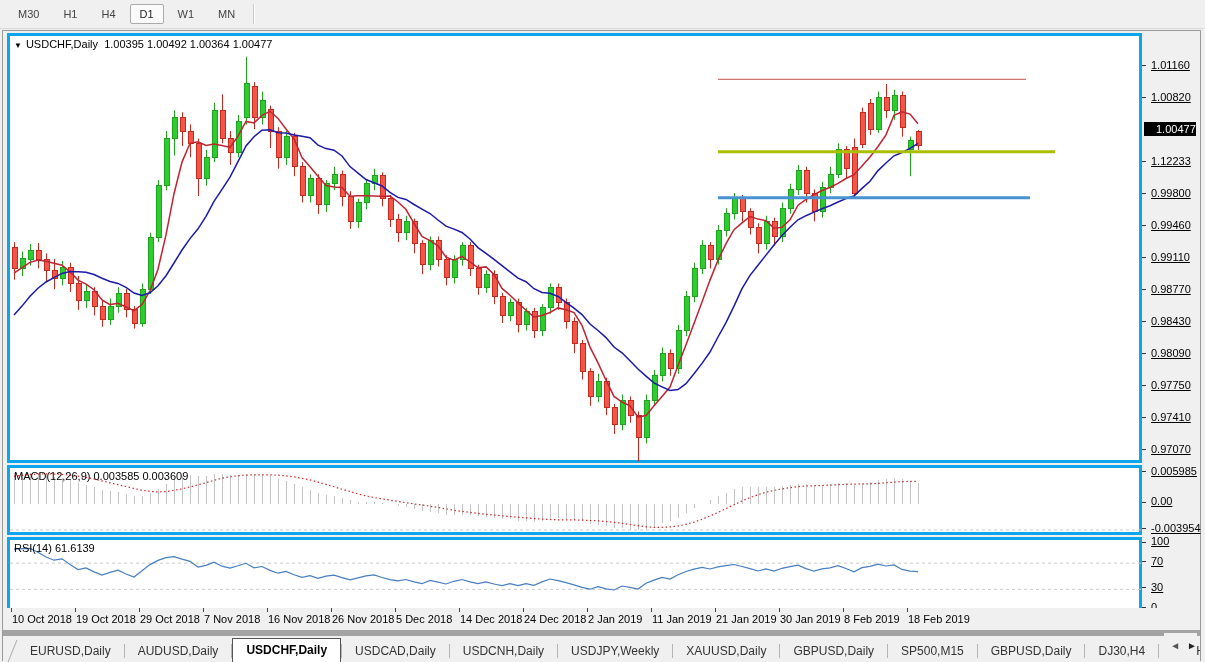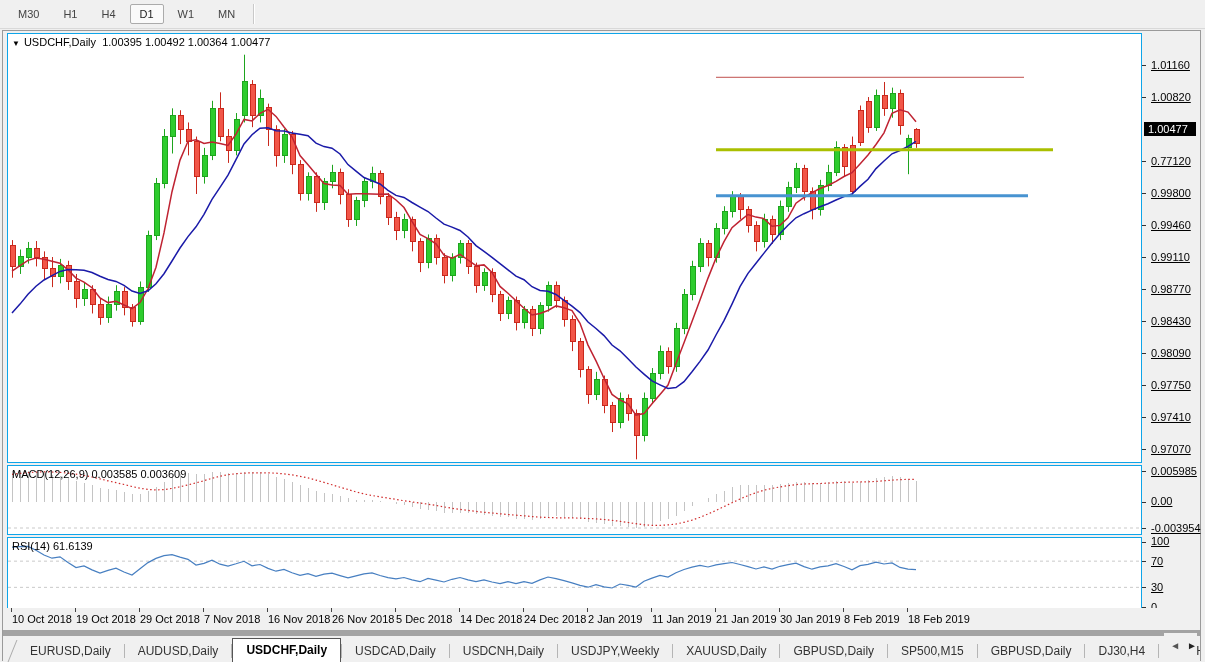--- a/index.html
+++ b/index.html
@@ -7,33 +7,33 @@
        font-family:"Liberation Sans",sans-serif;font-size:11px;color:#000;position:relative;}
   
   #toolbar{position:absolute;left:0;top:0;width:1205px;height:29px;background:#f0f0f0;
            border-bottom:1px solid #d9d9d9;display:flex;align-items:center;padding-left:6px;box-sizing:border-box;}
   .tf-btn{padding:3px 9px;margin:0 2px;color:#444;border:1px solid transparent;border-radius:2px;cursor:default;}
   .tf-btn.active{background:#fafafa;border:1px solid #ababab;color:#222;}
   .tb-sep{width:1px;height:20px;background:#c9c9c9;margin:0 6px;border-right:1px solid #fff;}
   
   #chartwin{position:absolute;left:2px;top:30px;width:1199px;height:631px;background:#f0f0f0;
             border:1px solid #9a9a9a;box-sizing:border-box;}
-  .pane{position:absolute;left:4px;width:1135px;background:#fff;border:1px solid #0ea5e9;box-sizing:border-box;}
+  .pane{position:absolute;left:4px;width:1135px;background:#fff;border:3px solid #0ea5e9;box-sizing:border-box;}
   #main-pane{top:2px;height:430px;}
   #macd-pane{top:434px;height:70px;}
   #rsi-pane{top:506px;height:84px;}
   .pane svg{display:block}
   .pane-label{position:absolute;left:4px;top:2px;white-space:nowrap;z-index:5;color:#000;}
   .caret{font-size:8px;margin-right:4px;}
   
   #axis-col{position:absolute;left:1139px;top:0;width:58px;height:629px;}
   .ax-label{position:absolute;left:9px;white-space:nowrap;text-decoration:underline;}
   .ax-tick{position:absolute;left:0;width:4px;height:1px;background:#333;}
   #price-box{position:absolute;left:2px;width:52px;height:14px;background:#000;color:#fff;
-             line-height:14px;padding-left:4px;box-sizing:border-box;}
+             line-height:14px;padding-left:12px;box-sizing:border-box;}
   
   #date-axis{position:absolute;left:0;top:577px;width:1197px;height:22px;background:#f0f0f0;}
   .date-label{position:absolute;top:5px;white-space:nowrap;color:#000;}
   .date-tick{position:absolute;top:0;width:1px;height:4px;background:#444;}
   
   #tabbar{position:absolute;left:0;top:599px;width:1197px;height:29px;background:#f0f0f0;
           border-top:6px solid #a3a3a3;display:flex;align-items:center;overflow:hidden;font-size:12px;}
   .tab{padding:4px 13px;color:#333;white-space:nowrap;}
   .tab.active{background:#fff;border:1px solid #555;border-bottom:none;font-weight:bold;color:#000;padding:4px 13px 6px;}
   .tab-sep{width:1px;height:14px;background:#b5b5b5;flex:0 0 1px;}
@@ -433,21 +433,21 @@
         <polyline points="4,9.1 12,8.7 20,8.4 28,12.2 36,17.0 44,20.2 52,18.8 60,24.5 68,29.5 76,27.9 84,31.9 92,35.1 100,32.4 108,30.2 116,34.0 124,37.0 132,30.8 140,24.6 148,20.4 156,17.7 164,16.7 172,19.1 180,21.3 188,27.0 196,25.4 204,22.1 212,26.2 220,28.1 228,25.8 236,23.3 244,27.8 252,26.5 260,30.4 268,33.2 276,31.4 284,34.7 292,37.4 300,35.7 308,38.3 316,36.2 324,35.2 332,37.6 340,39.9 348,37.8 356,35.8 364,34.9 372,37.5 380,39.6 388,40.9 396,39.5 404,41.8 412,43.7 420,40.4 428,42.2 436,44.0 444,41.3 452,39.5 460,41.9 468,43.7 476,41.8 484,44.0 492,45.7 500,43.6 508,45.7 516,43.6 524,45.4 532,41.9 540,39.0 548,40.7 556,42.7 564,44.9 572,47.3 580,49.2 588,46.7 596,48.8 604,50.0 612,46.0 620,47.3 628,49.0 636,43.3 644,40.1 652,37.4 660,39.0 668,34.7 676,31.5 684,29.1 692,27.3 700,29.0 708,26.8 716,25.6 724,24.5 732,26.5 740,28.6 748,31.0 756,28.9 764,31.0 772,28.3 780,26.7 788,25.2 796,28.6 804,31.2 812,28.9 820,27.8 828,25.7 836,28.5 844,31.9 852,27.6 860,26.4 868,24.1 876,26.0 884,24.9 892,29.4 900,31.1 908,31.7" fill="none" stroke="#477fc1" stroke-width="1.2"></polyline>
       </svg>
   </div>
 
   <div id="axis-col">
       <div class="ax-tick" style="top: 33.553px;"></div>
       <div class="ax-label" style="top: 27.553px;">1.01160</div>
       <div class="ax-tick" style="top: 65.547px;"></div>
       <div class="ax-label" style="top: 59.547px;">1.00820</div>
       <div class="ax-tick" style="top: 129.535px;"></div>
-      <div class="ax-label" style="top: 123.535px;">0.77120</div>
+      <div class="ax-label" style="top: 123.535px;">1.12233</div>
       <div class="ax-tick" style="top: 161.529px;"></div>
       <div class="ax-label" style="top: 155.529px;">0.99800</div>
       <div class="ax-tick" style="top: 193.523px;"></div>
       <div class="ax-label" style="top: 187.523px;">0.99460</div>
       <div class="ax-tick" style="top: 226.458px;"></div>
       <div class="ax-label" style="top: 220.458px;">0.99110</div>
       <div class="ax-tick" style="top: 258.452px;"></div>
       <div class="ax-label" style="top: 252.452px;">0.98770</div>
       <div class="ax-tick" style="top: 290.446px;"></div>
       <div class="ax-label" style="top: 284.446px;">0.98430</div>

